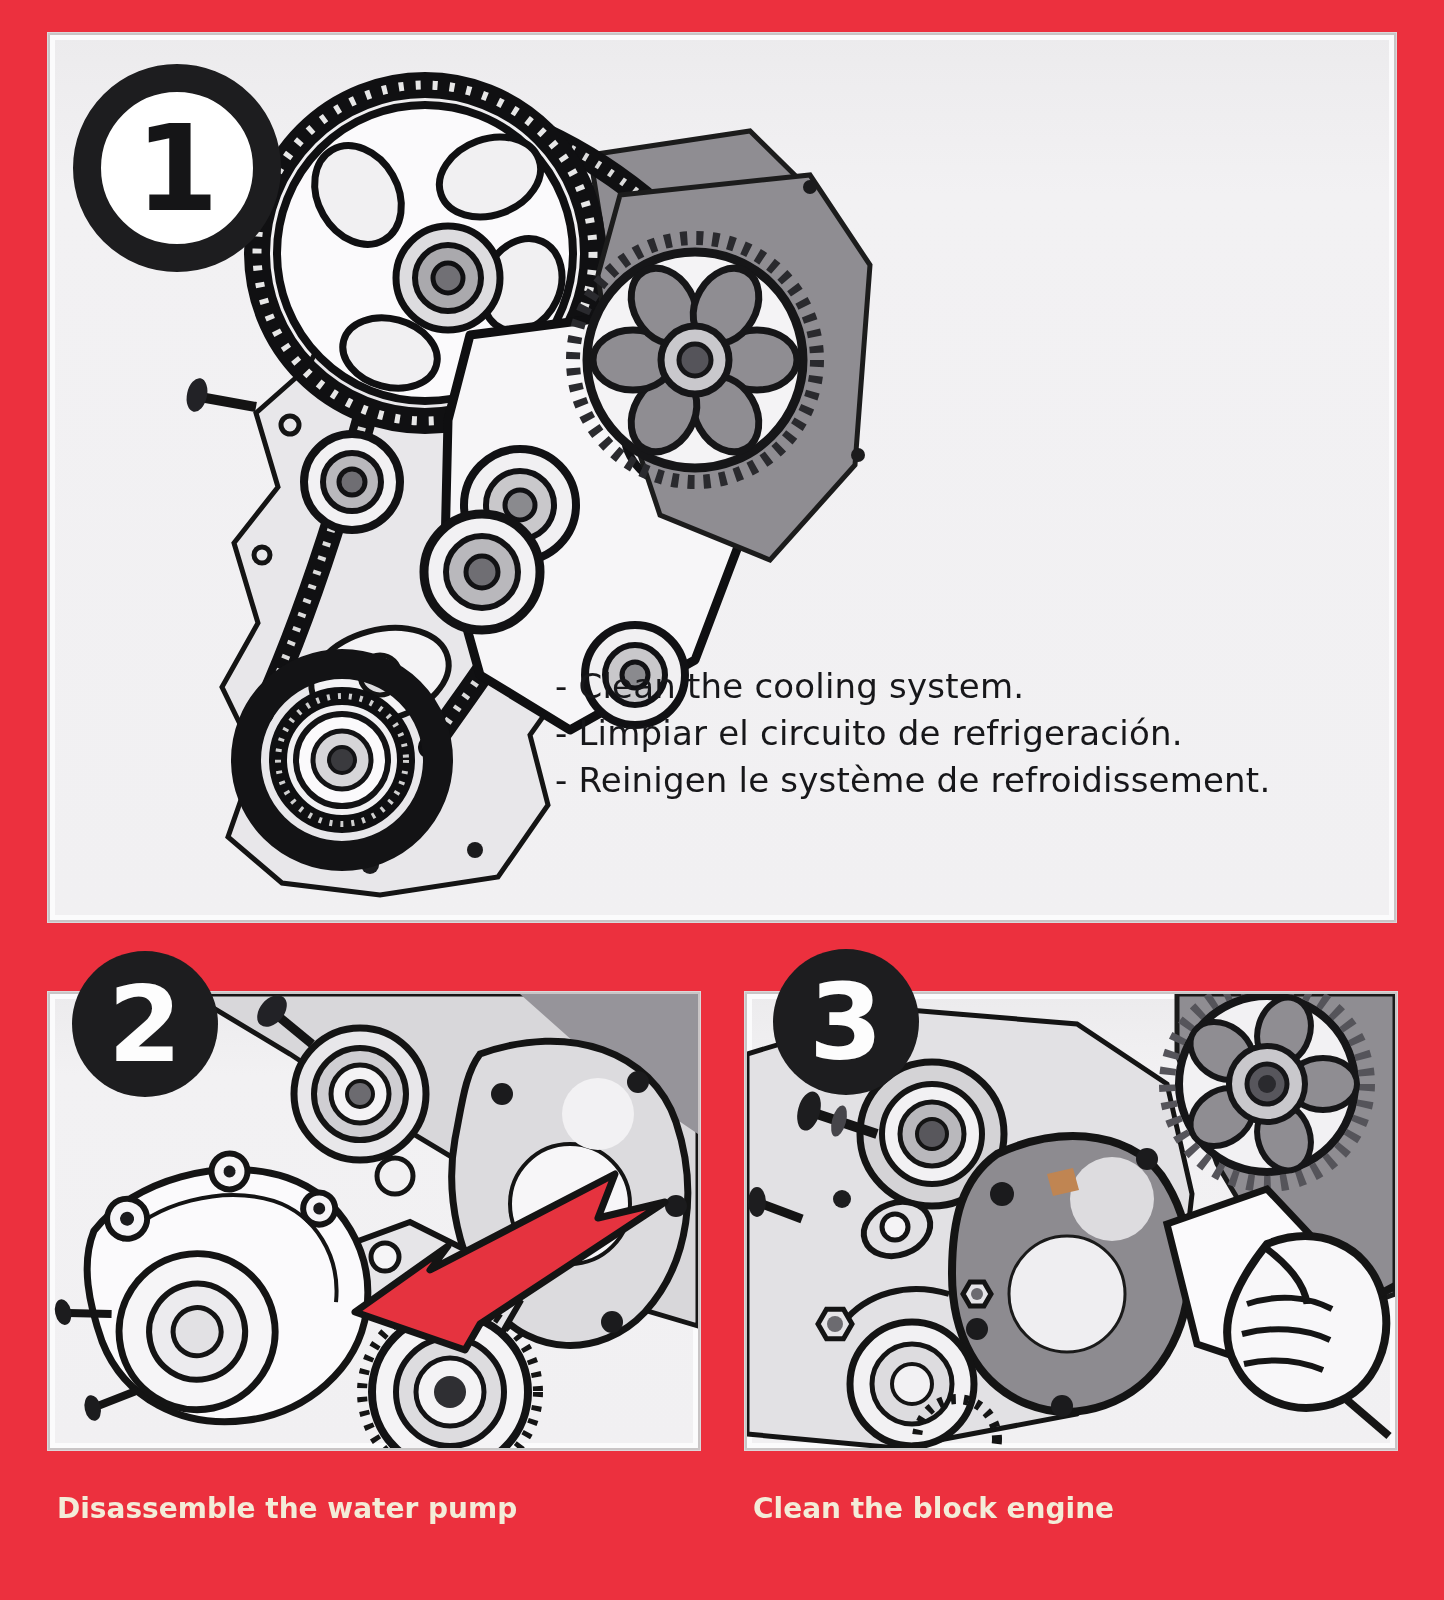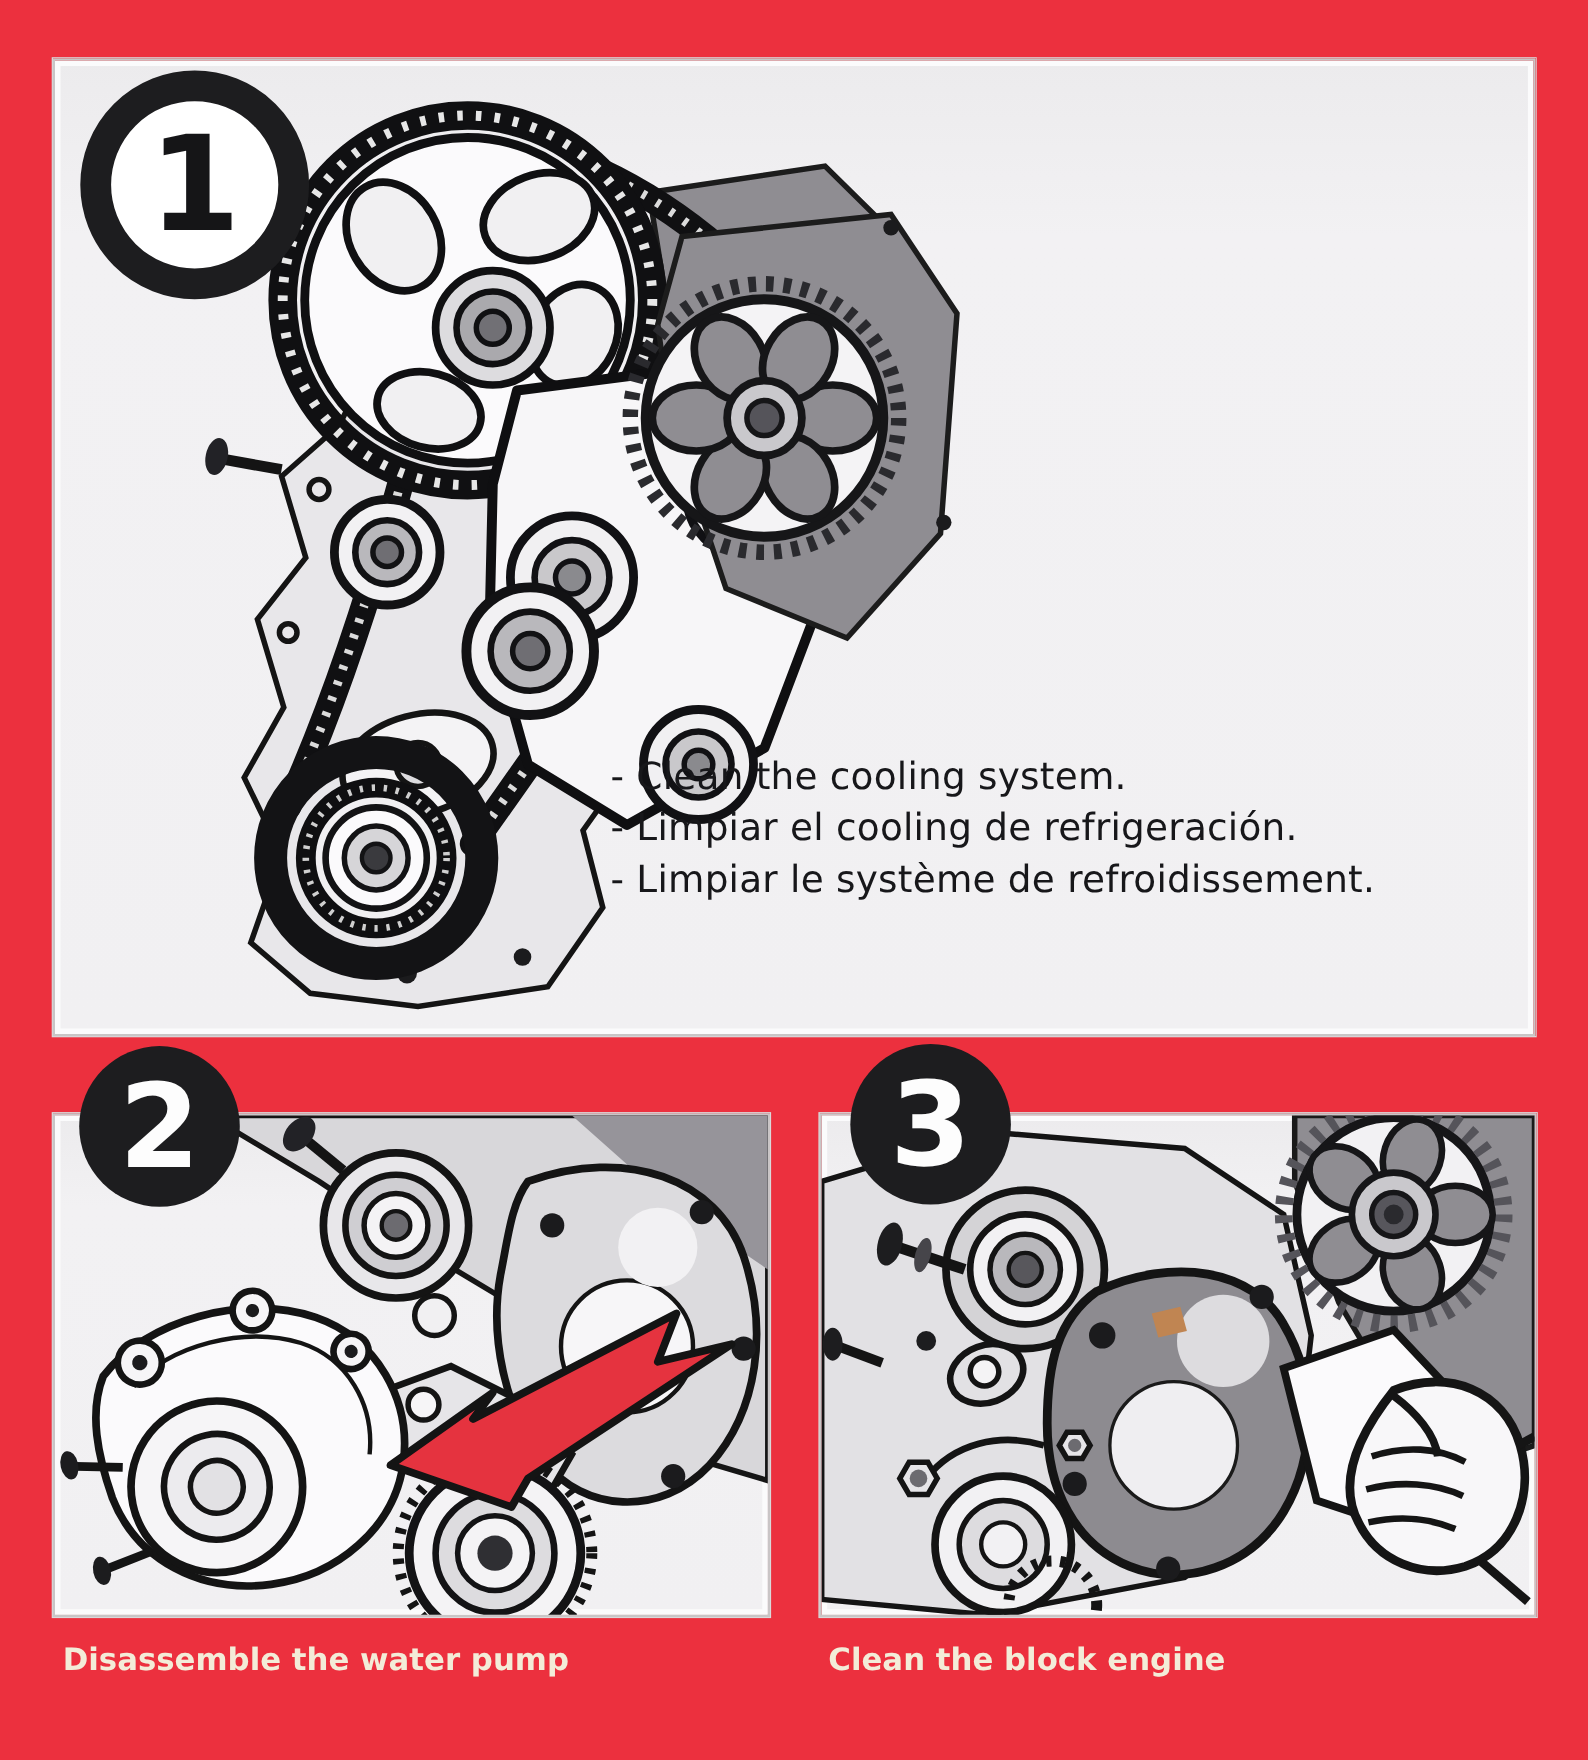--- a/index.html
+++ b/index.html
@@ -4,21 +4,20 @@
 <style>
   html,body{margin:0;padding:0;background:#ec303e;}
   .canvas{
     position:relative;width:1444px;height:1600px;background:#ec303e;
     overflow:hidden;font-family:"DejaVu Sans",sans-serif;
   }
   .panel{
     position:absolute;background:linear-gradient(180deg,#ecebed 0%,#f2f1f3 18%,#f1f0f2 100%);
     border:2px solid #c9c5c6;
     box-shadow:inset 0 0 0 5px #fbfbfc, 0 0 0 1px #dbd8da;
-    margin-top:20px;
   }
   .panel-1{left:48px;top:33px;width:1344px;height:885px;}
   .panel-2{left:48px;top:992px;width:648px;height:454px;}
   .panel-3{left:745px;top:992px;width:648px;height:454px;}
   .panel svg.art{position:absolute;left:0;top:0;width:100%;height:100%;}
 
   .badge-ring{
     position:absolute;left:73px;top:64px;width:208px;height:208px;border-radius:50%;
     background:#ffffff;border:28px solid #1d1d1f;box-sizing:border-box;
     display:flex;align-items:center;justify-content:center;
@@ -135,22 +134,22 @@
         <circle cx="292" cy="725" r="64" fill="none" stroke="#ffffff" stroke-width="6" stroke-dasharray="3 8" opacity="0.8"></circle>
         <circle cx="292" cy="725" r="96" fill="none" stroke="#131315" stroke-width="30"></circle>
         <circle cx="292" cy="725" r="46" fill="#fbfafc" stroke="#131315" stroke-width="6"></circle>
         <circle cx="292" cy="725" r="29" fill="#d6d5d8" stroke="#131315" stroke-width="5"></circle>
         <circle cx="292" cy="725" r="13" fill="#3a3a3e" stroke="#131315" stroke-width="4"></circle>
       </g>
     </svg>
 
     <div class="instructions">
       <div class="instr-line">- Clean the cooling system.</div>
-      <div class="instr-line">- Limpiar el cooling de refrigeración.</div>
-      <div class="instr-line">- Limpiar le système de refroidissement.</div>
+      <div class="instr-line">- Limpiar el circuito de refrigeración.</div>
+      <div class="instr-line">- Reinigen le système de refroidissement.</div>
     </div>
   </section>
 
   <div class="badge-ring">
     <span>1</span>
   </div>
 
   <section class="panel panel-2">
     <svg class="art" viewBox="0 0 648 454">
 

